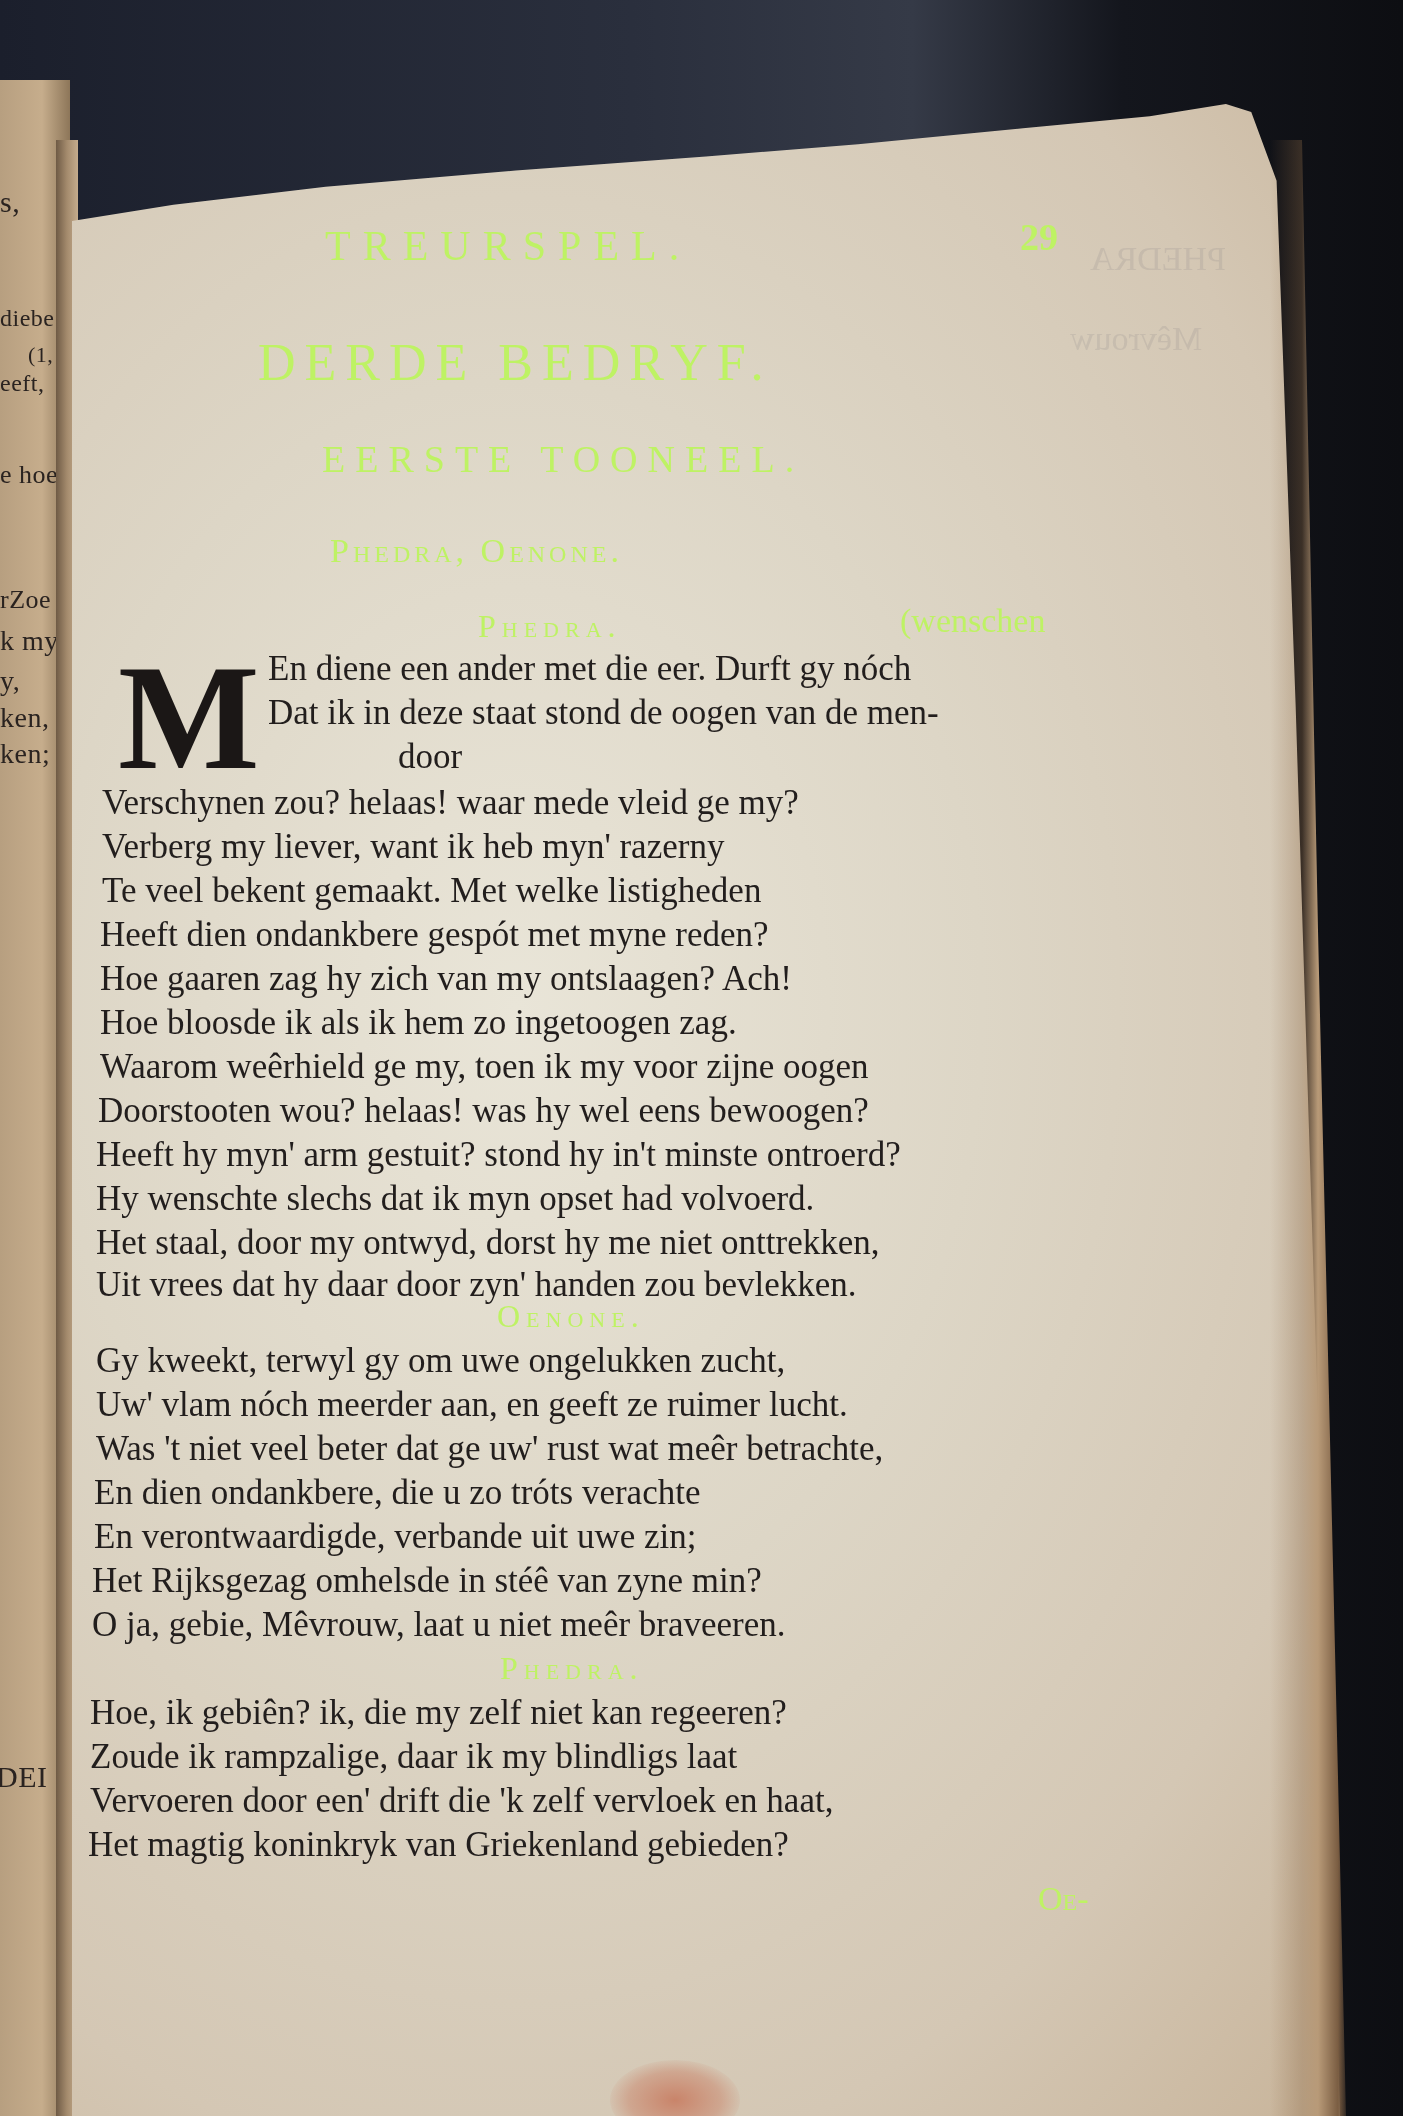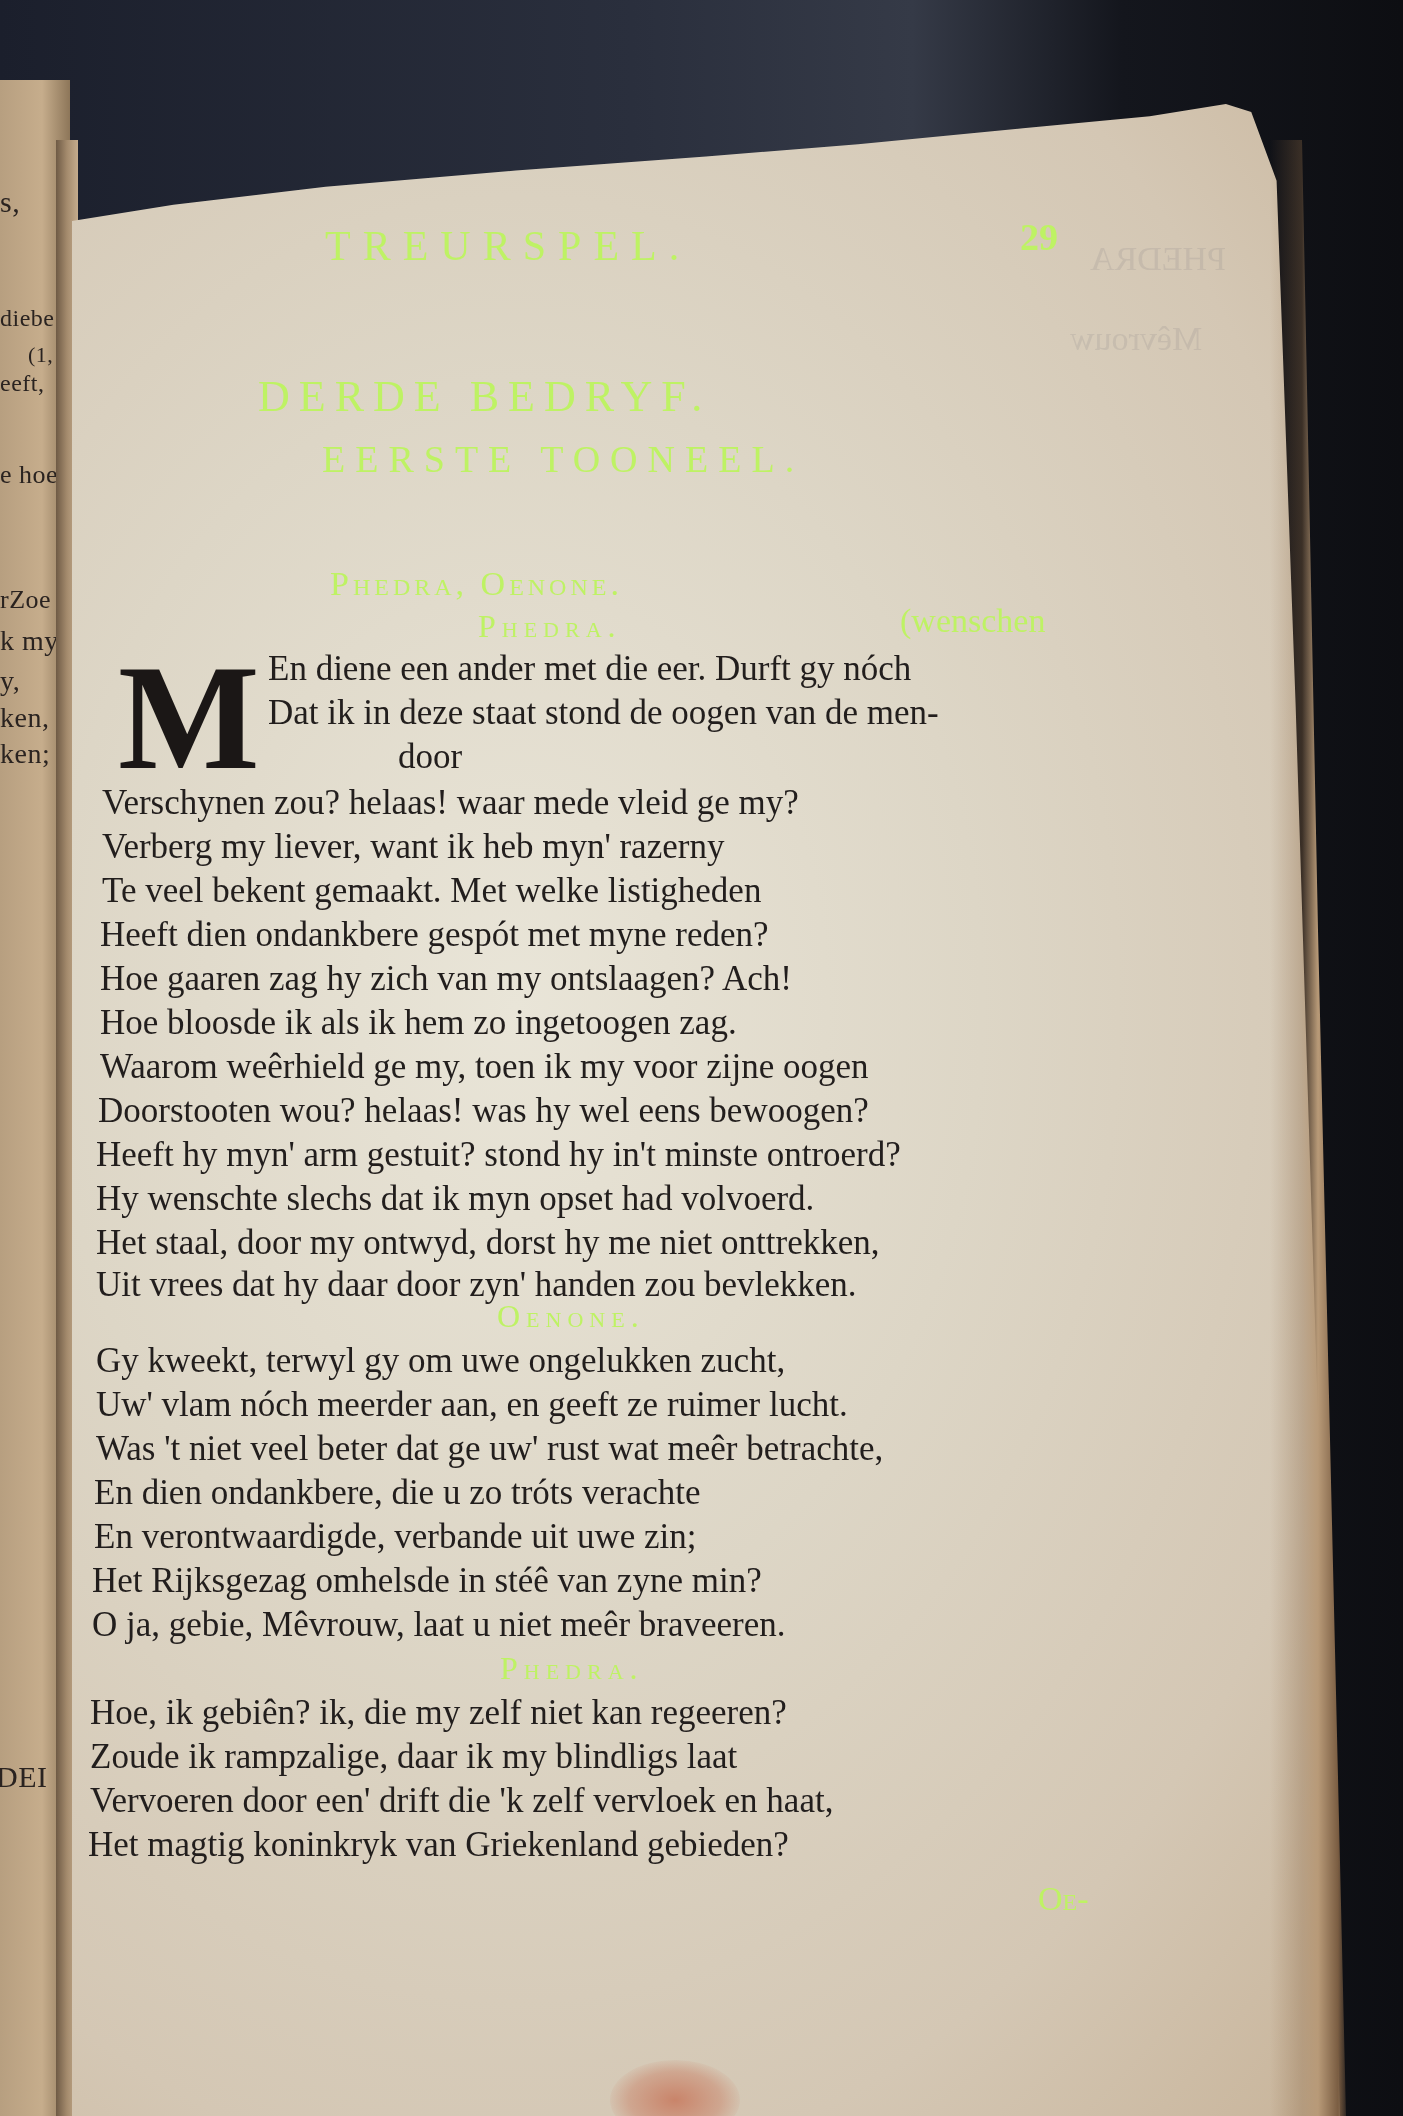--- a/index.html
+++ b/index.html
@@ -33,23 +33,23 @@
     clip-path: polygon(0 6%, 8% 5.2%, 20% 4.3%, 35% 3.5%, 50% 2.8%, 62% 2.2%, 75% 1.4%, 85% 0.8%, 91% 0.2%, 93% 0.6%, 95% 4%, 96.5% 30%, 98% 60%, 100% 100%, 0 100%);
   }
   .page-edge {
     position:absolute; left:1270px; top:140px; width:80px; height:1976px;
     background:linear-gradient(90deg,rgba(0,0,0,0) 0%,rgba(140,105,70,0.35) 40%,#b89a78 60%,#7a5d42 85%,rgba(0,0,0,0) 100%);
     clip-path: polygon(0 0, 40% 0, 60% 40%, 95% 100%, 0 100%);
   }
   .ink { color:#bef264; position:absolute; white-space:nowrap; }
   .running-head { left:325px; top:222px; font-size:42px; letter-spacing:12px; }
   .page-num { left:1020px; top:215px; font-size:38px; font-weight:bold; }
-  .act-title { left:258px; top:333px; font-size:44px; letter-spacing:9px;margin-top:38px; }
+  .act-title { left:258px; top:333px; font-size:52px; letter-spacing:9px; }
   .scene-title { left:322px; top:437px; font-size:38px; letter-spacing:10px; }
-  .persons { left:330px; top:532px; font-size:34px; letter-spacing:4px; font-variant:small-caps;margin-top:33px; }
+  .persons { left:330px; top:532px; font-size:34px; letter-spacing:4px; font-variant:small-caps; }
   .speaker { font-size:32px; letter-spacing:6px; font-variant:small-caps; }
   .sp1 { left:478px; top:608px; }
   .sp2 { left:497px; top:1298px; }
   .sp3 { left:500px; top:1650px; }
   .catch-right { left:900px; top:602px; font-size:34px; }
   .dropcap {
     left:118px; top:652px; font-size:150px; line-height:130px; font-weight:bold;
     color:#1b1716;
   }
   .verse { position:absolute; white-space:nowrap; font-size:35px; color:#221e1d; line-height:42px; }

